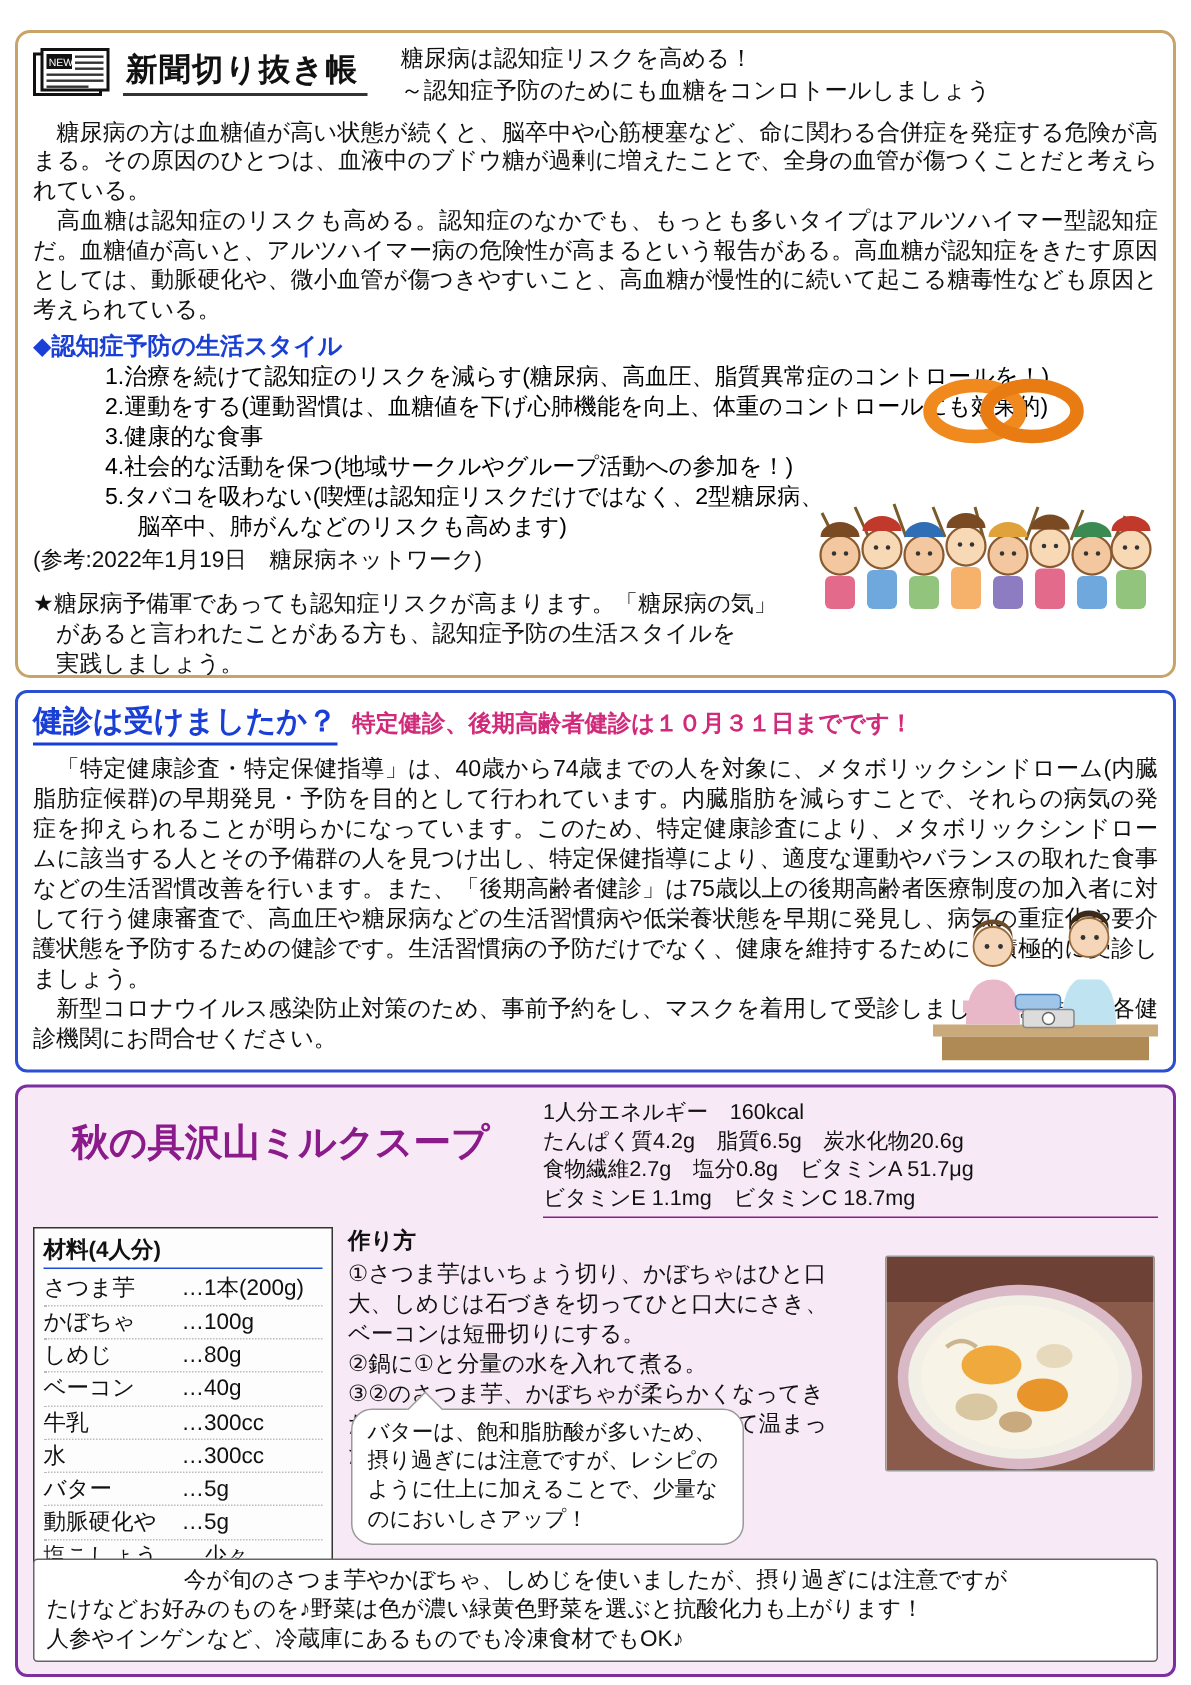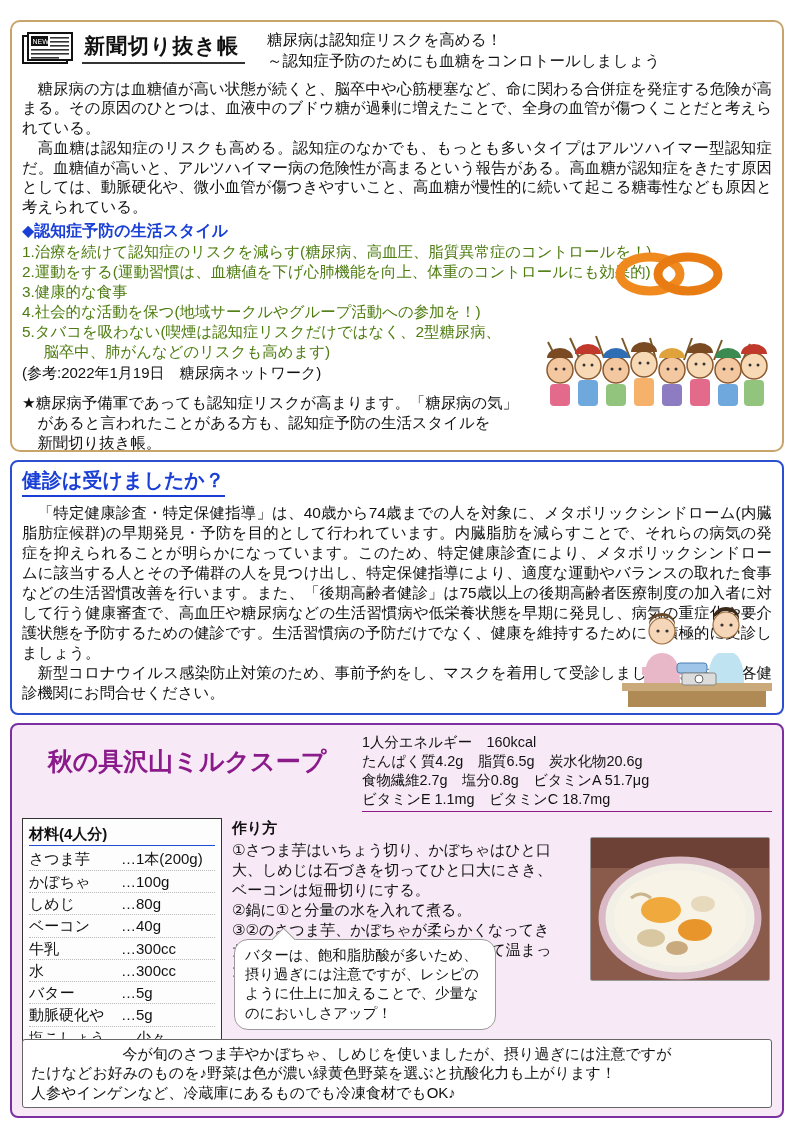--- a/index.html
+++ b/index.html
@@ -29,21 +29,21 @@
     border-bottom:2px solid #333;padding:2px 6px 2px 2px;margin-top:2px;
     white-space:nowrap;
   }
   .s1-sub{
     font-size:15.5px;line-height:1.25;margin-left:14px;margin-top:2px;
     white-space:nowrap;
   }
   .s1-body{font-size:15.4px;line-height:1.28;margin-top:8px;text-align:justify;}
   .s1-body p{margin:0;}
   .s1-h2{font-size:16px;color:#1a3fd6;font-weight:bold;margin-top:4px;}
-  .s1-list{font-size:15.4px;line-height:1.3;color:#4d7c0f;}
+  .s1-list{font-size:15.4px;line-height:1.3;color:#000000;margin-left:48px;}
   .s1-list div{white-space:nowrap;}
   .s1-list .sub{padding-left:1.4em;}
   .s1-ref{font-size:15px;color:#111;margin-top:2px;}
   .s1-star{
     margin-top:10px;font-size:15.4px;line-height:1.3;color:#111;position:relative;z-index:3;
   }
   .s1-star div{white-space:nowrap;}
 
   
   .deco-people{position:absolute;right:8px;bottom:42px;width:230px;height:110px;}
@@ -234,27 +234,28 @@
           <rect x="146" y="81" width="20" height="27" rx="4" fill="#e46a8c"></rect>
           <rect x="174" y="86" width="20" height="22" rx="4" fill="#6fa8dc"></rect>
           <rect x="200" y="82" width="20" height="26" rx="4" fill="#93c47d"></rect>
         </g>
       </svg>
     </div>
 
     <div class="s1-star">
       <div>★糖尿病予備軍であっても認知症リスクが高まります。「糖尿病の気」</div>
       <div>　があると言われたことがある方も、認知症予防の生活スタイルを</div>
-      <div>　新聞切り抜き帳。</div>
+      <div>　実践しましょう。</div>
     </div>
   </div>
 
   <div class="sec2">
     <div class="s2-head">
       <div class="s2-title">健診は受けましたか？</div>
+      <div class="s2-sub">特定健診、後期高齢者健診は１０月３１日までです！</div>
     </div>
     <div class="s2-body">
       <p>　「特定健康診査・特定保健指導」は、40歳から74歳までの人を対象に、メタボリックシンドローム(内臓脂肪症候群)の早期発見・予防を目的として行われています。内臓脂肪を減らすことで、それらの病気の発症を抑えられることが明らかになっています。このため、特定健康診査により、メタボリックシンドロームに該当する人とその予備群の人を見つけ出し、特定保健指導により、適度な運動やバランスの取れた食事などの生活習慣改善を行います。また、「後期高齢者健診」は75歳以上の後期高齢者医療制度の加入者に対して行う健康審査で、高血圧や糖尿病などの生活習慣病や低栄養状態を早期に発見し、病気の重症化や要介護状態を予防するための健診です。生活習慣病の予防だけでなく、健康を維持するためにも積極的に受診しましょう。</p>
       <p>　新型コロナウイルス感染防止対策のため、事前予約をし、マスクを着用して受診しましょう。詳細は各健診機関にお問合せください。</p>
     </div>
     <div class="nurse">
       <svg viewBox="0 0 150 110" width="150" height="110">
         <rect x="0" y="86" width="150" height="8" fill="#caa97a"></rect>
         <rect x="6" y="94" width="138" height="16" fill="#b08a55"></rect>
 

